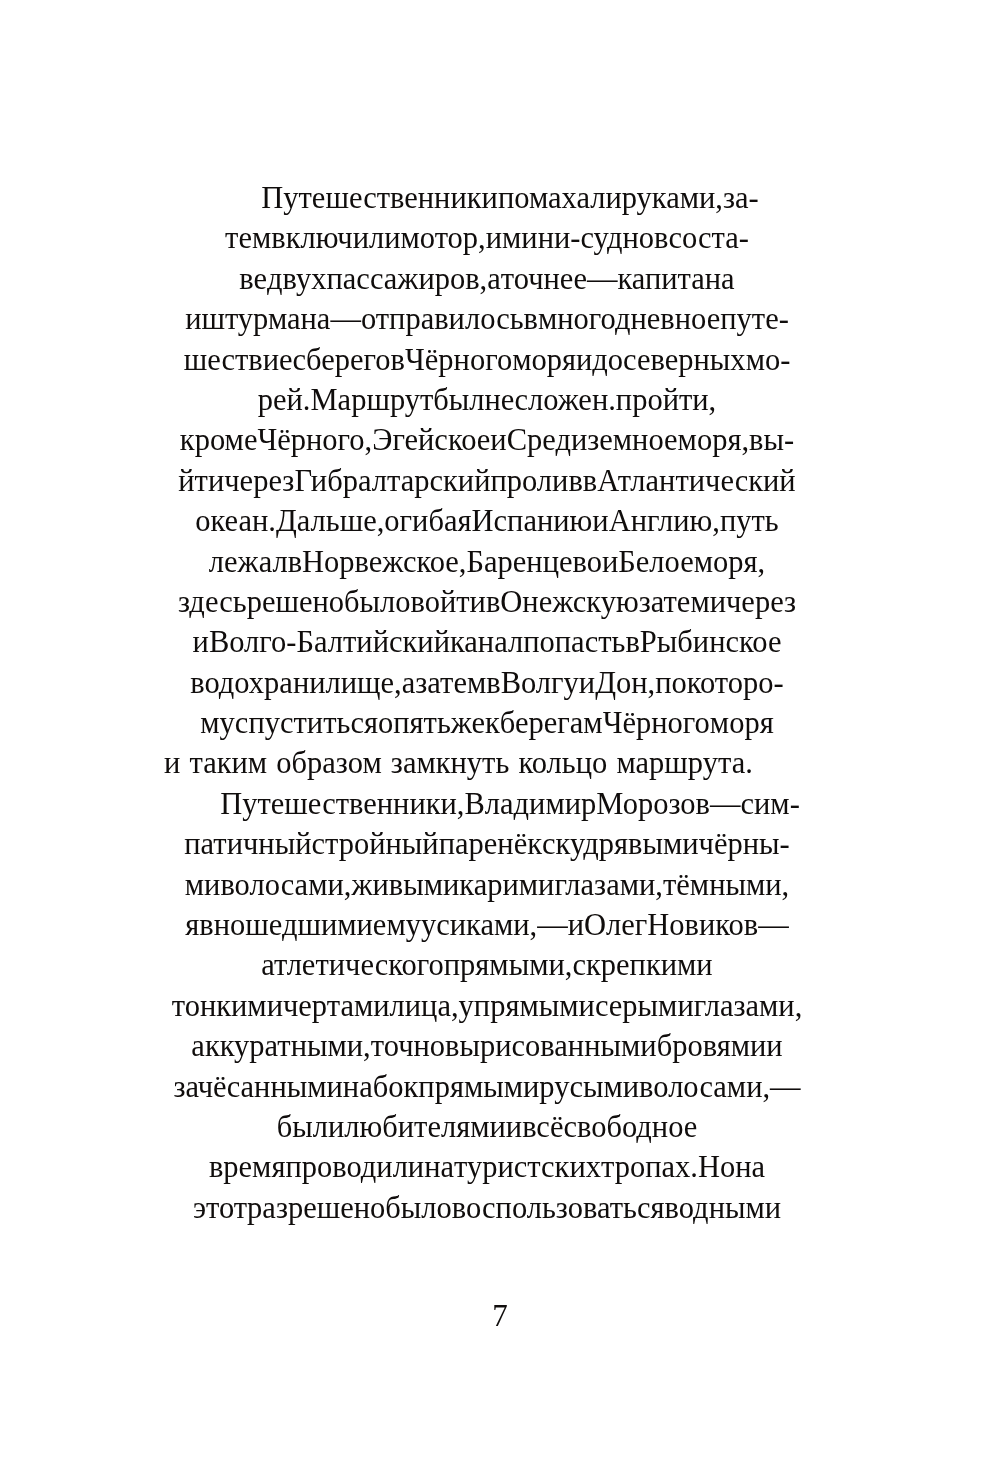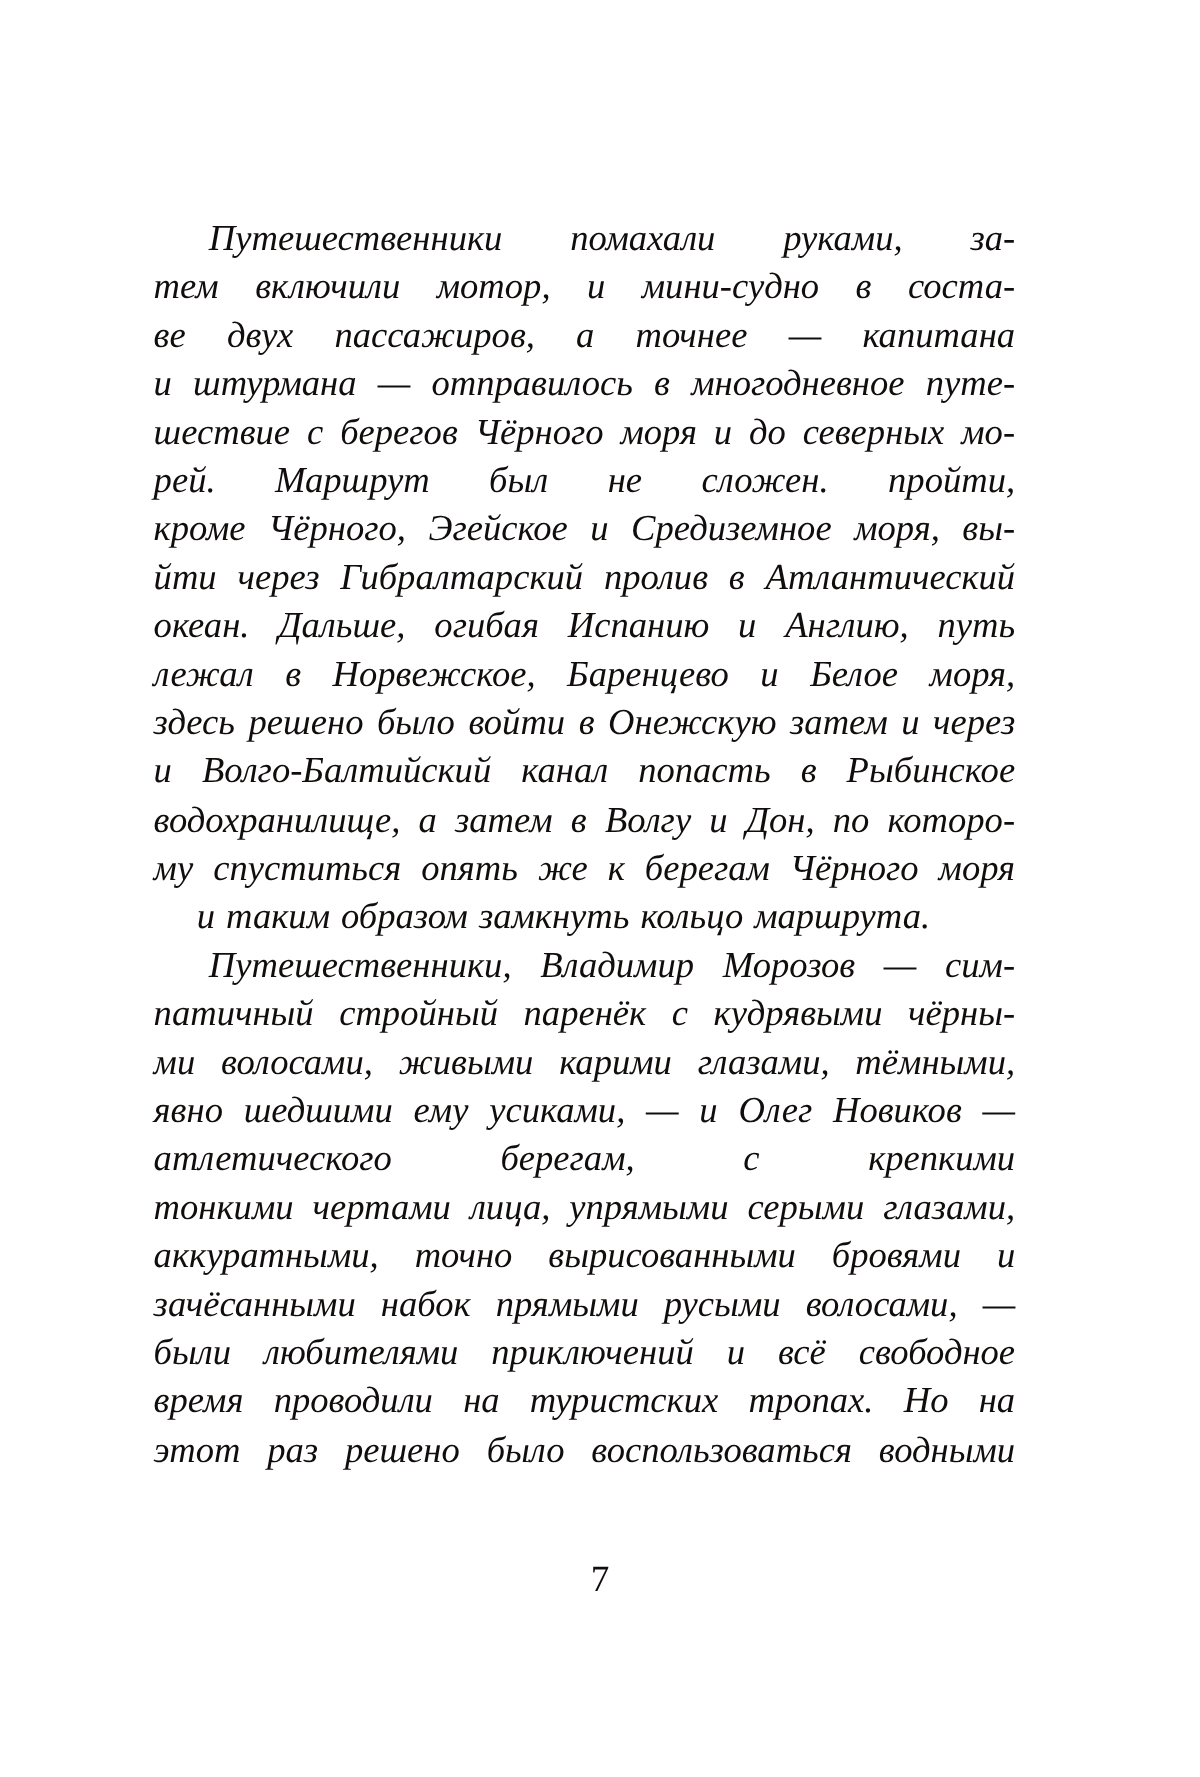--- a/index.html
+++ b/index.html
@@ -19,27 +19,26 @@
   }
   .text-block {
     position: absolute;
     left: 128px;
     top: 178px;
     width: 718px;
   }
   
   .line {
     display: flex;
-    justify-content: space-between;
+    justify-content: center;
     height: 40.4px;
     line-height: 40.4px;
     font-size: 30.5px;
     letter-spacing: 0px;
     white-space: nowrap;
-    font-style: italic;
   }
   
   .line.ragged {
     display: block;
     text-align: left;
     margin-left: 36px;
   }
   .line.indent .w:first-child {
     margin-left: 46px;
   }
@@ -227,21 +226,21 @@
           <span class="w">ему</span>
           <span class="w">усиками,</span>
           <span class="w">—</span>
           <span class="w">и</span>
           <span class="w">Олег</span>
           <span class="w">Новиков</span>
           <span class="w">—</span>
         </div>
         <div class="line">
           <span class="w">атлетического</span>
-          <span class="w">берегам,</span>
+          <span class="w">прямыми,</span>
           <span class="w">с</span>
           <span class="w">крепкими</span>
         </div>
         <div class="line">
           <span class="w">тонкими</span>
           <span class="w">чертами</span>
           <span class="w">лица,</span>
           <span class="w">упрямыми</span>
           <span class="w">серыми</span>
           <span class="w">глазами,</span>
@@ -257,21 +256,20 @@
           <span class="w">зачёсанными</span>
           <span class="w">набок</span>
           <span class="w">прямыми</span>
           <span class="w">русыми</span>
           <span class="w">волосами,</span>
           <span class="w">—</span>
         </div>
         <div class="line">
           <span class="w">были</span>
           <span class="w">любителями</span>
-          <span class="w">приключений</span>
           <span class="w">и</span>
           <span class="w">всё</span>
           <span class="w">свободное</span>
         </div>
         <div class="line">
           <span class="w">время</span>
           <span class="w">проводили</span>
           <span class="w">на</span>
           <span class="w">туристских</span>
           <span class="w">тропах.</span>

